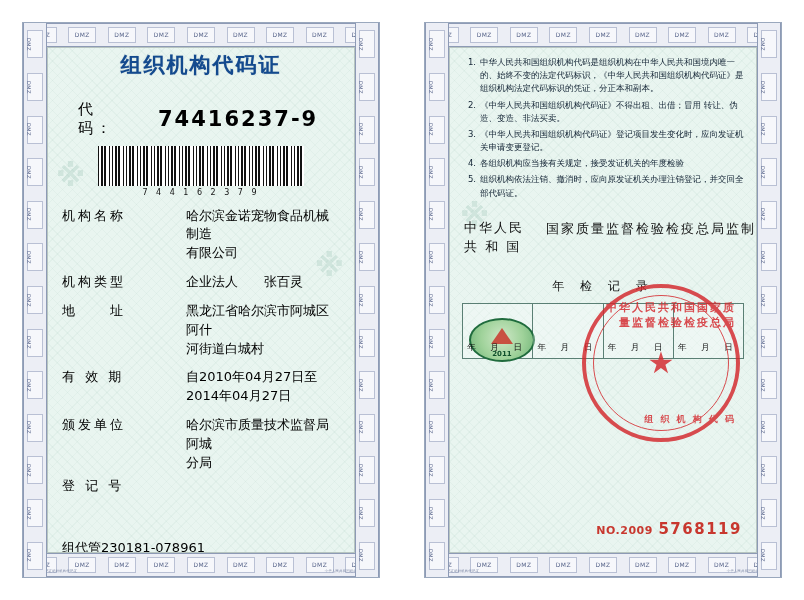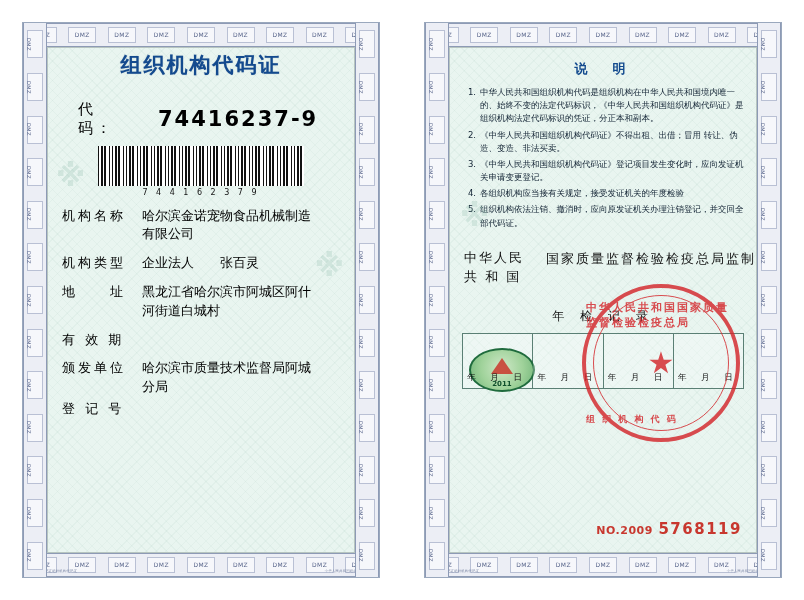--- a/index.html
+++ b/index.html
@@ -129,20 +129,21 @@
     margin-top: 20px;
     line-height: 1.5;
     text-shadow: 0 0 1px rgba(10,50,110,0.35);
   }
   .field {
     display: flex;
     align-items: flex-start;
     margin: 0 14px;
     font-size: 13px;
     color: #111;
+    gap: 44px;
   }
   .flabel {
     width: 80px;
     flex: none;
     color: #000;
     font-size: 13px;
     letter-spacing: 3px;
     white-space: nowrap;
   }
   .fvalue {
@@ -252,22 +253,22 @@
     position: absolute;
     left: 50%;
     top: 50%;
     transform: translate(-50%,-50%);
     color: #d4262b;
     font-size: 30px;
     line-height: 1;
   }
   .seal .arc-top, .seal .arc-bottom {
     position: absolute;
-    left: 0; right: 0;
-    text-align: left;
+    left: 13px; right: 0;
+    text-align: right;
     color: #d4262b;
     font-size: 11px;
     letter-spacing: 2px;
     font-weight: bold;
   }
   .seal .arc-top { top: 12px; }
   .seal .arc-bottom { bottom: 12px; font-size: 9px; }
   .seal .ring {
     position: absolute;
     inset: 7px;
@@ -444,30 +445,32 @@
       </div>
 
       <div class="field frow">
         <div class="flabel">地　　址</div>
         <div class="fvalue" style="white-space:pre-line;">黑龙江省哈尔滨市阿城区阿什
 河街道白城村</div>
       </div>
 
       <div class="field frow">
         <div class="flabel">有 效 期</div>
+        <div class="fvalue" style="white-space:pre-line;">自2010年04月27日至2014年04月27日</div>
       </div>
 
       <div class="field frow">
         <div class="flabel">颁发单位</div>
         <div class="fvalue" style="white-space:pre-line;">哈尔滨市质量技术监督局阿城
 分局</div>
       </div>
 
       <div class="field frow tight">
         <div class="flabel">登 记 号</div>
+        <div class="fvalue" style="white-space:pre-line;">组代管230181-078961</div>
       </div>
     </div>
   </div>
 
   <div class="cert cert-right">
     <div class="border-frame">
       <div class="bstrip top">
         <div class="row">
           <div class="dmz">DMZ</div>
           <div class="dmz">DMZ</div>
@@ -527,21 +530,20 @@
           <div class="dmz">DMZ</div>
           <div class="dmz">DMZ</div>
           <div class="dmz">DMZ</div>
         </div>
       </div>
     </div>
 
     <div class="inner">
       <div class="wm" style="left:10px; top:150px;">※</div>
 
-      <div class="rtitle">说　明</div>
 
       <div class="notes">
         <div class="note">
           <div class="note-num">1.</div>
           <div class="note-txt">中华人民共和国组织机构代码是组织机构在中华人民共和国境内唯一的、始终不变的法定代码标识，《中华人民共和国组织机构代码证》是组织机构法定代码标识的凭证，分正本和副本。</div>
         </div>
         <div class="note">
           <div class="note-num">2.</div>
           <div class="note-txt">《中华人民共和国组织机构代码证》不得出租、出借；冒用 转让、伪造、变造、非法买卖。</div>
         </div>

